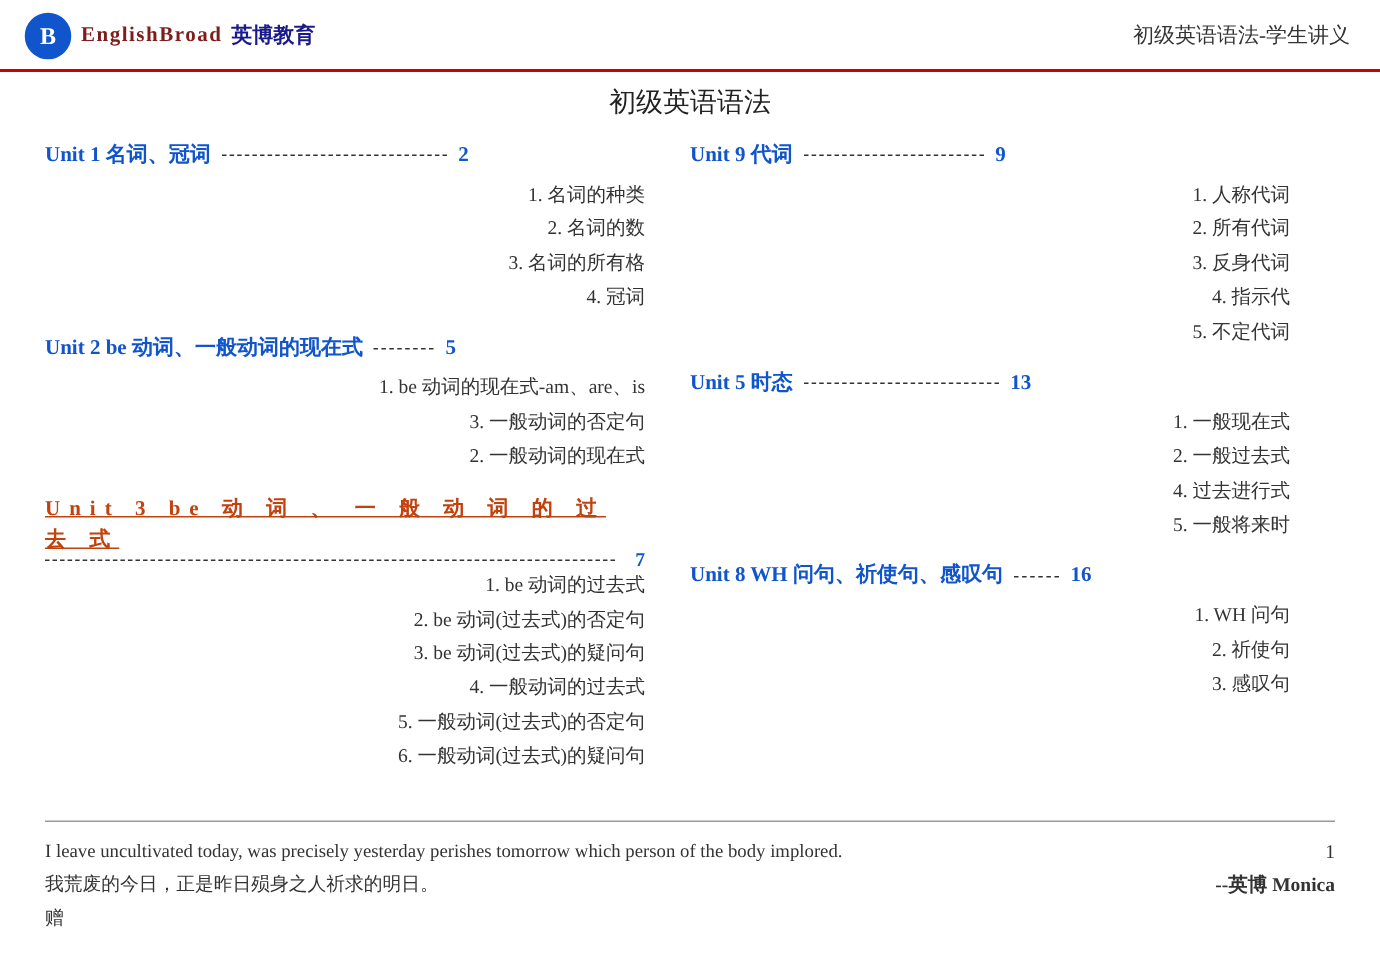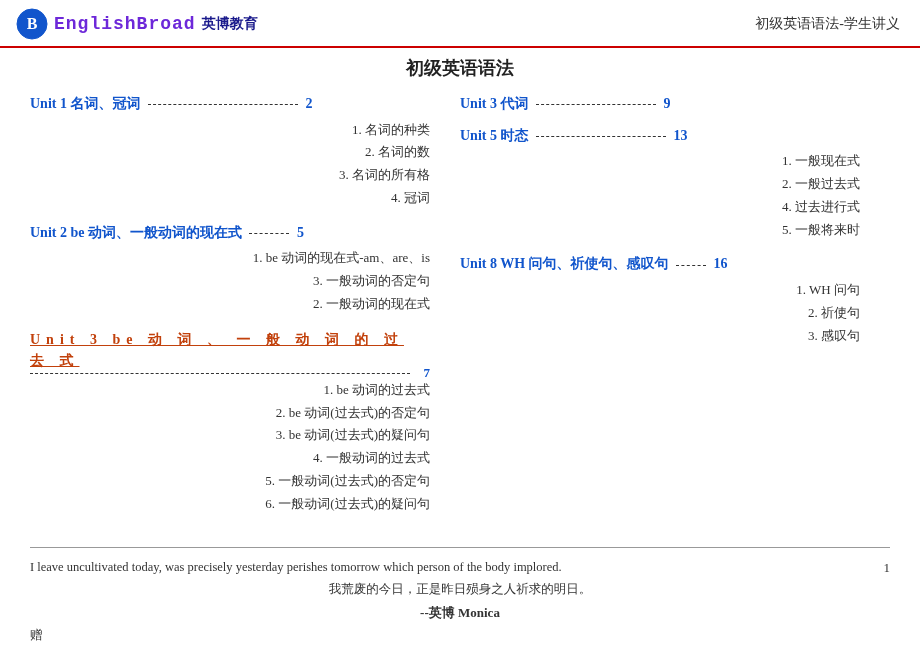--- a/index.html
+++ b/index.html
@@ -24,45 +24,44 @@
     .logo-area {
       display: flex;
       align-items: center;
       gap: 6px;
     }
     .logo-icon {
       width: 32px;
       height: 32px;
     }
     .logo-text {
-      font-size: 18px;
-      font-weight: bold;
-      color: #6d28d9;
+      font-size: 14px;
+      font-weight: bold;
+      color: #7f1d1d;
       letter-spacing: 1px;
-      font-family: Liberation Mono, monospace;
     }
     .logo-cn {
       font-size: 14px;
       color: #1a1a8c;
       font-weight: bold;
     }
     .header-right {
       font-size: 14px;
       color: #333;
     }
 
     
     .main {
       padding: 8px 30px 10px 30px;
     }
 
     .page-title {
       text-align: center;
       font-size: 18px;
-      font-weight: bold;
+      font-weight: normal;
       color: #222;
       margin-bottom: 14px;
     }
 
     
     .columns {
       display: flex;
       gap: 0;
     }
     .col-left {
@@ -207,24 +206,31 @@
           <li data-num="6">一般动词(过去式)的疑问句</li>
         </ol>
       </div>
 
     </div>
 
     <div class="col-right">
 
       <div class="unit-block">
         <div class="unit-title">
-          <span>Unit 3 代词</span>
+          <span>Unit 9 代词</span>
           <span style="display:inline-block;width:120px;border-bottom:1px dashed #333;margin:0 4px;vertical-align:middle;"></span>
           <span>9</span>
         </div>
+        <ol class="unit-items">
+          <li data-num="1">人称代词</li>
+          <li data-num="2">所有代词</li>
+          <li data-num="3">反身代词</li>
+          <li data-num="4">指示代</li>
+          <li data-num="5">不定代词</li>
+        </ol>
       </div>
 
       <div class="unit-block">
         <div class="unit-title">
           <span>Unit 5 时态</span>
           <span style="display:inline-block;width:130px;border-bottom:1px dashed #333;margin:0 4px;vertical-align:middle;"></span>
           <span>13</span>
         </div>
         <ol class="unit-items">
           <li data-num="1">一般现在式</li>
@@ -249,18 +255,18 @@
 
     </div>
   </div>
 </div>
 
 <div class="footer">
   <span class="page-num">1</span>
   <div class="footer-quote">
     <span>I leave uncultivated today, was precisely yesterday perishes tomorrow which person of the body implored.</span>
   </div>
-  <div style="display:flex; justify-content:space-between; align-items:center;flex-direction:column;">
+  <div style="display:flex; justify-content:space-between; align-items:center;">
     <span>我荒废的今日，正是昨日殒身之人祈求的明日。</span>
     <span class="footer-attribution">--英博 Monica</span>
   </div>
   <div>赠</div>
 </div>
 
 </body></html>

